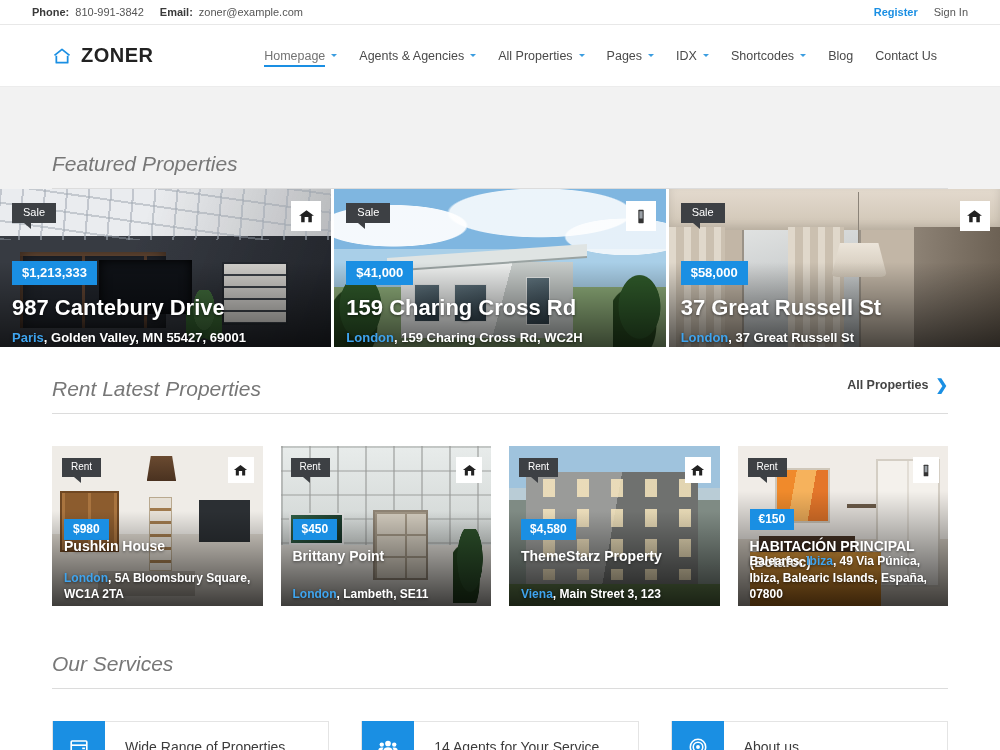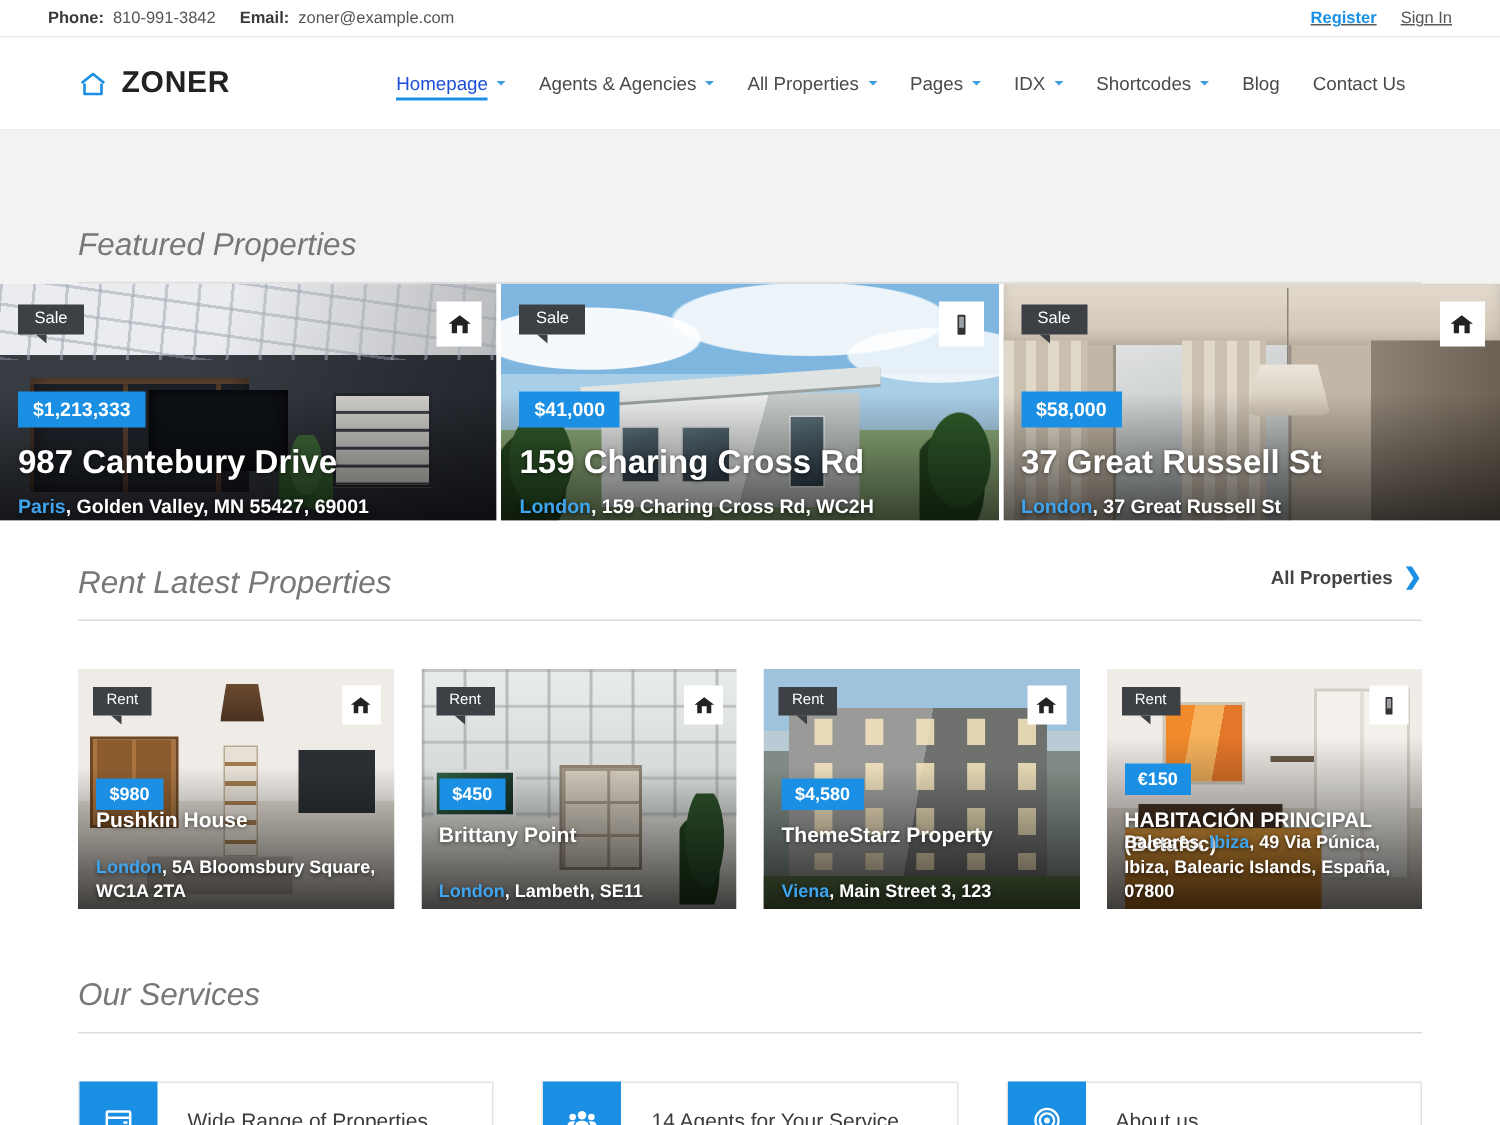--- a/index.html
+++ b/index.html
@@ -23,21 +23,20 @@
     background: #fff;
   }
   .topbar .contact { display: flex; align-items: center; gap: 6px; }
   .topbar .lbl { font-weight: bold; color: #3a3a3a; }
   .topbar .val { color: #555; }
   .topbar .sep { width: 16px; }
   .topbar .right {
     margin-left: auto;
     display: flex; align-items: center; gap: 16px;
     font-size: 11px;
-    text-decoration: underline;
   }
   .topbar .reg { color: #1a8fe3; font-weight: bold; }
   .topbar .sign { color: #555; }
 
   
   .header {
     height: 62px;
     display: flex; align-items: center;
     padding: 0 52px;
     background: #fff;
@@ -56,21 +55,21 @@
     font-size: 12.5px;
   }
   .nav-item {
     display: flex; align-items: center;
     padding: 0 11px;
     color: #4a4a4a;
     white-space: nowrap;
     position: relative;
   }
   .nav-item .lbltxt { position: relative; }
-  .nav-item.active .lbltxt { color: #1d4ed8; }
+  .nav-item.active .lbltxt { color: #737373; }
   .nav-item.active .lbltxt:after {
     content: ""; position: absolute;
     left: 0; right: 0; bottom: -4px; height: 1.5px;
     background: #1a8fe3;
   }
   .caret {
     display: inline-block;
     margin-left: 6px;
     width: 0; height: 0;
     border-left: 3px solid transparent;

